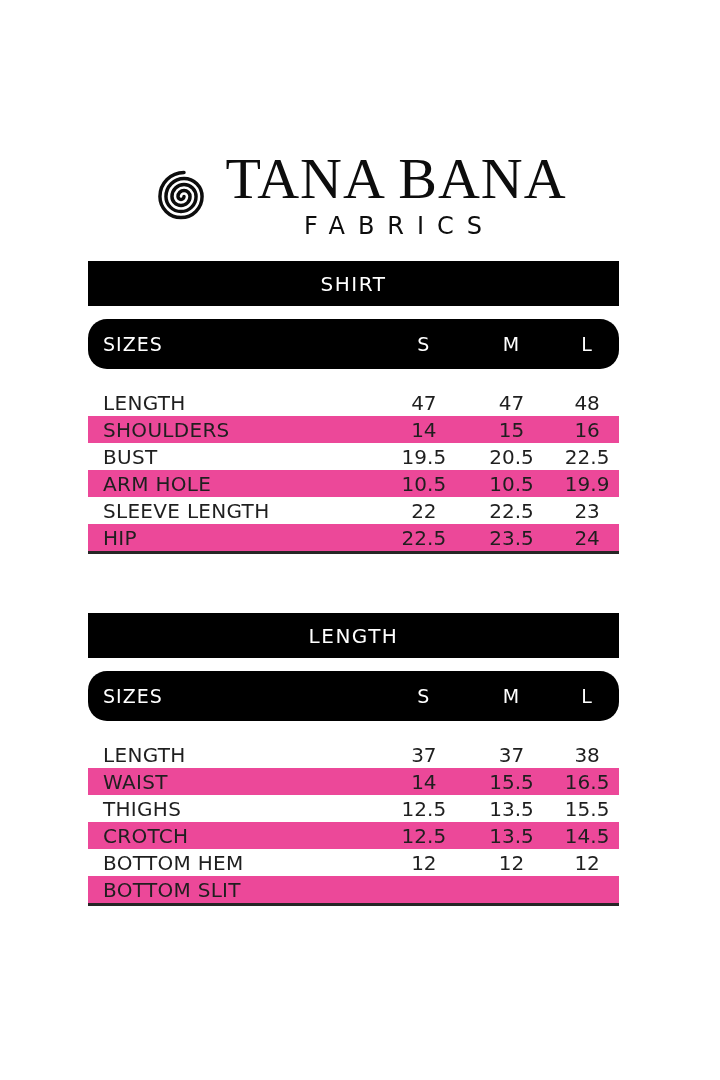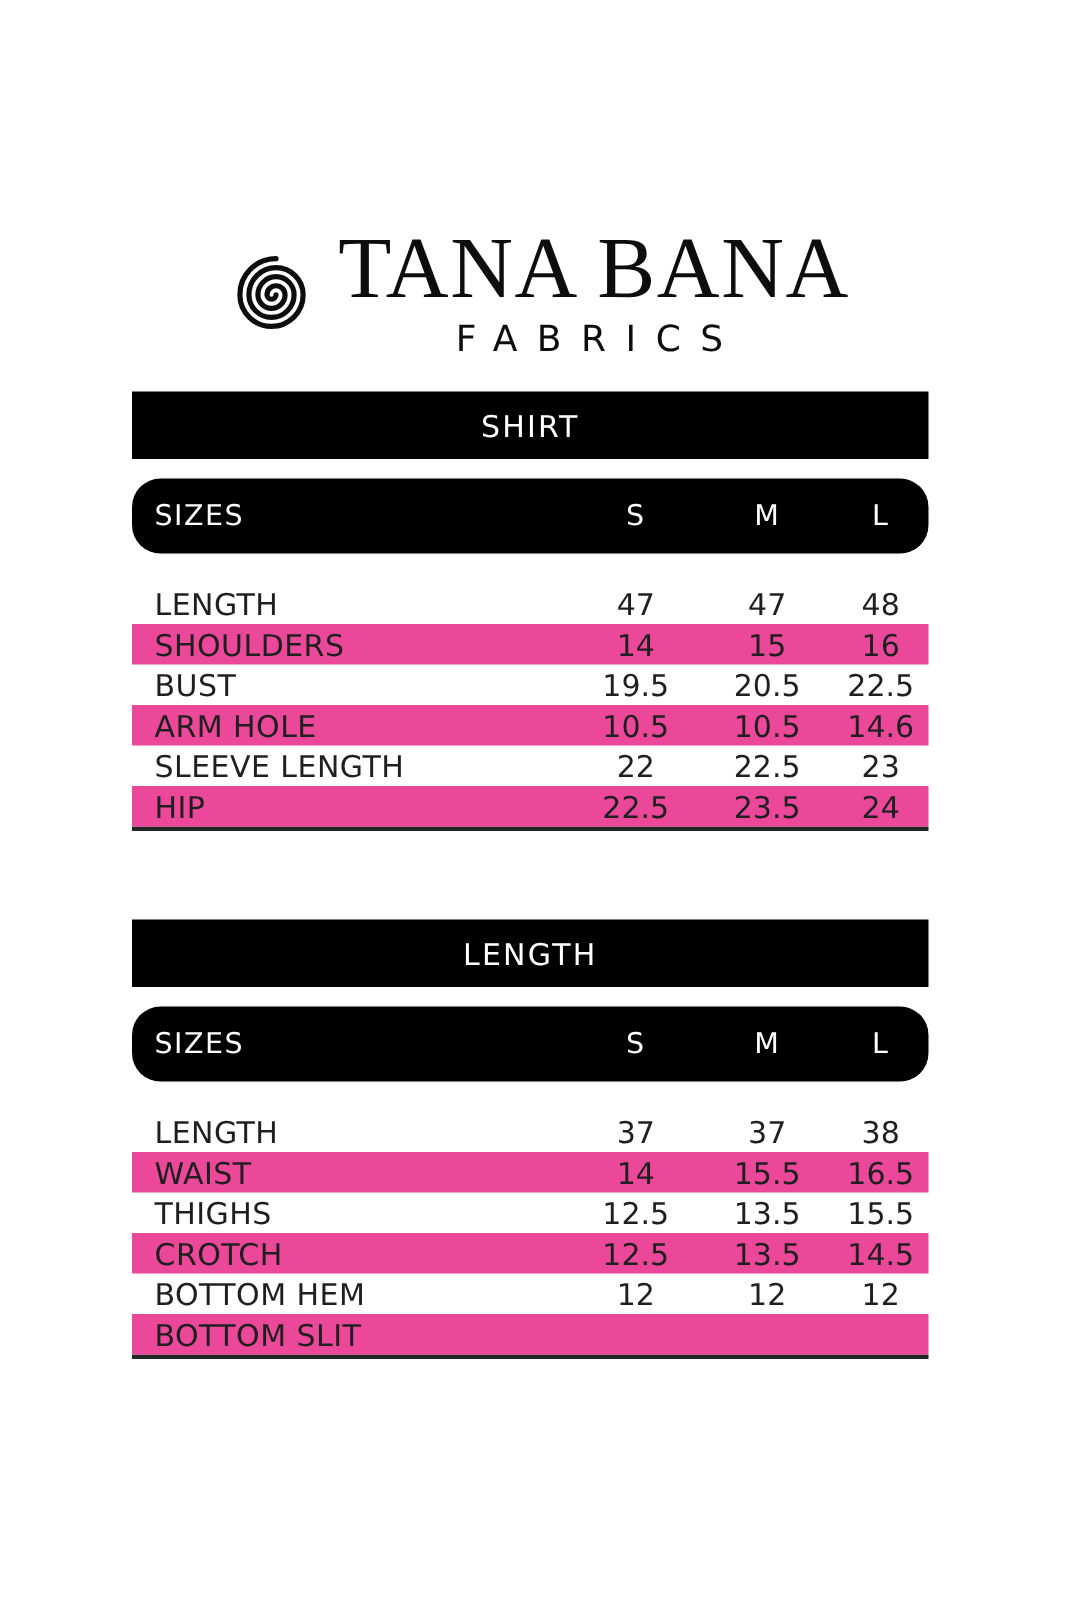--- a/index.html
+++ b/index.html
@@ -111,21 +111,21 @@
       <div class="row">
         <div class="label">BUST</div>
         <div class="val">19.5</div>
         <div class="val">20.5</div>
         <div class="val">22.5</div>
       </div>
       <div class="row alt">
         <div class="label">ARM HOLE</div>
         <div class="val">10.5</div>
         <div class="val">10.5</div>
-        <div class="val">14.6</div>
+        <div class="val">19.9</div>
       </div>
       <div class="row">
         <div class="label">SLEEVE LENGTH</div>
         <div class="val">22</div>
         <div class="val">22.5</div>
         <div class="val">23</div>
       </div>
       <div class="row alt">
         <div class="label">HIP</div>
         <div class="val">22.5</div>

